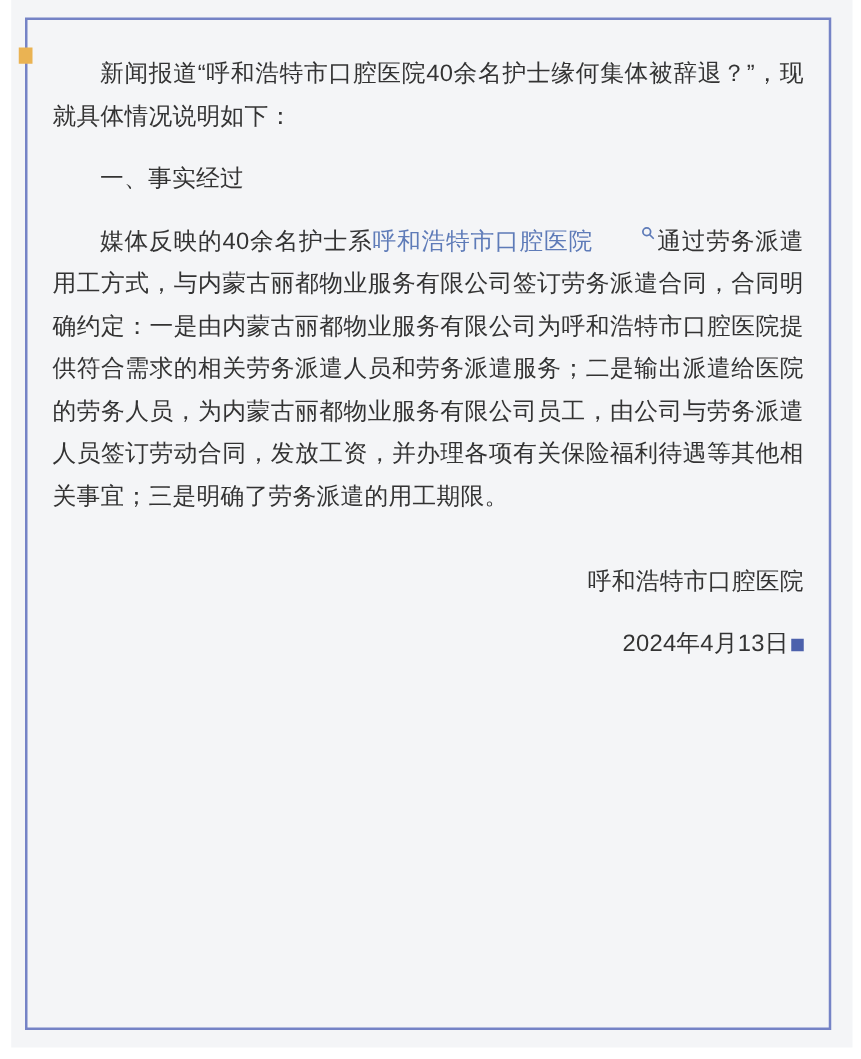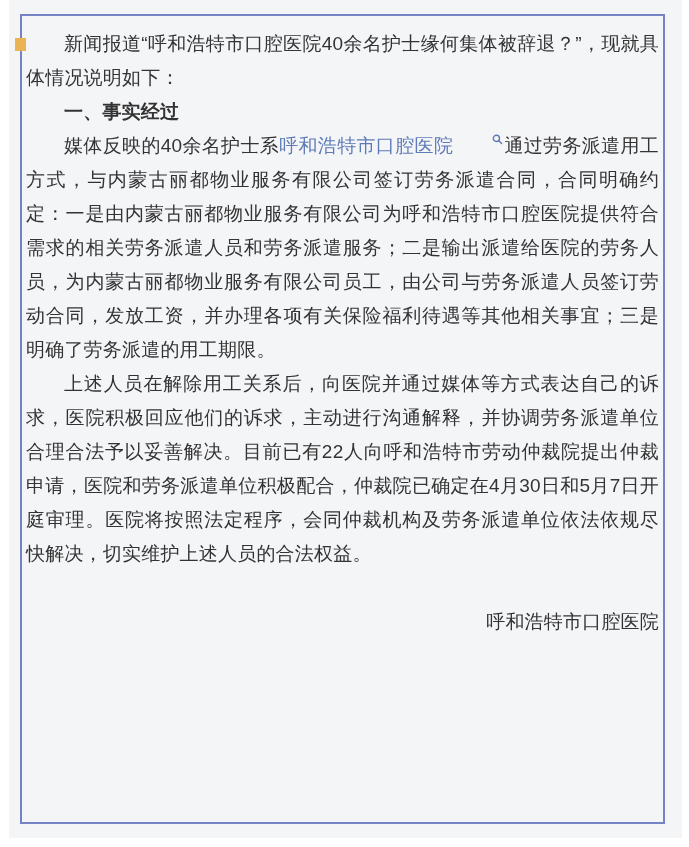--- a/index.html
+++ b/index.html
@@ -41,27 +41,27 @@
   }
   .content {
     padding: 11px 4px 0 4px;
     font-size: 19px;
     line-height: 34px;
     color: var(--text-color, #333333);
     text-align: justify;
     letter-spacing: 0.2px;
   }
   .content p, .content h3 {
-    margin: 0;
+    margin: 16px;
     padding: 0;
     text-indent: 2em;
     font-size: 19px;
     line-height: 34px;
   }
-  .content h3 { font-weight: 700; }
+  .content h3 { font-weight: 400; }
   .entity-link {
     color: var(--link-color, #5e7bb8);
     text-decoration: none;
     cursor: pointer;
   }
   .sup-icon {
     display: inline-block;
     vertical-align: 7px;
     margin: 0 1px 0 1px;
     line-height: 0;
@@ -98,20 +98,20 @@
 
       <h3>一、事实经过</h3>
 
       <p><span>媒体反映的40余名护士系</span><a class="entity-link">呼和浩特市口腔医院</a><span class="sup-icon"><svg width="11" height="11" viewBox="0 0 11 11">
               <circle cx="4.4" cy="4.4" r="3.1" fill="none" stroke="#5e7bb8" stroke-width="1.4"></circle>
               <line x1="6.8" y1="6.8" x2="9.6" y2="9.6" stroke="#5e7bb8" stroke-width="1.4" stroke-linecap="round"></line>
             </svg></span><span>通过劳务派遣用工方式，与内蒙古丽都物业服务有限公司签订劳务派遣合同，合同明确约定：一是由内蒙古丽都物业服务有限公司为呼和浩特市口腔医院提供符合需求的相关劳务派遣人员和劳务派遣服务；二是输出派遣给医院的劳务人员，为内蒙古丽都物业服务有限公司员工，由公司与劳务派遣人员签订劳动合同，发放工资，并办理各项有关保险福利待遇等其他相关事宜；三是明确了劳务派遣的用工期限。</span></p>
 
 
 
-      <p>上述人员在解除用工关系后，向医院并通过媒体等方式表达自己的诉求，医院积极回应他们的诉求，主动进行沟通解释，并协调劳务派遣单位合理合法予以妥善解决。目前已有22人向呼和浩特市劳动仲裁院提出仲裁申请，医院和劳务派遣单位积极配合，仲裁院已确定在4月30日和5月7日开庭审理。医院将按照法定程序，会同仲裁机构及劳务派遣单位依法依规尽快解决，切实维护上述人员的合法权益。</p>
 
       <p class="sig-line">呼和浩特市口腔医院</p>
 
+      <p class="date-line"><span>2024年4月13日</span><span class="end-square"></span></p>
 
     </div>
   </div>
 </div>
 
 </body></html>

